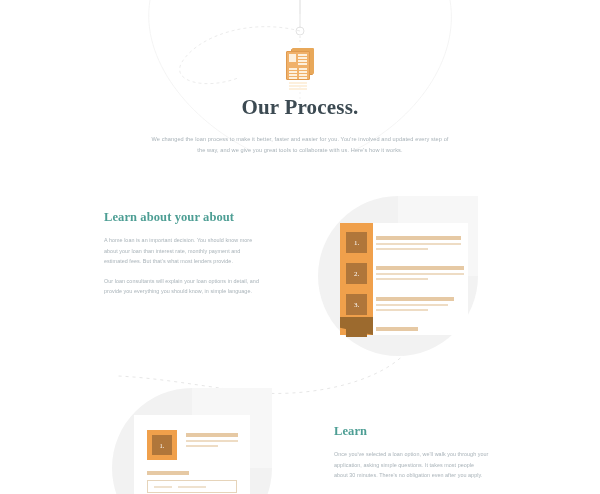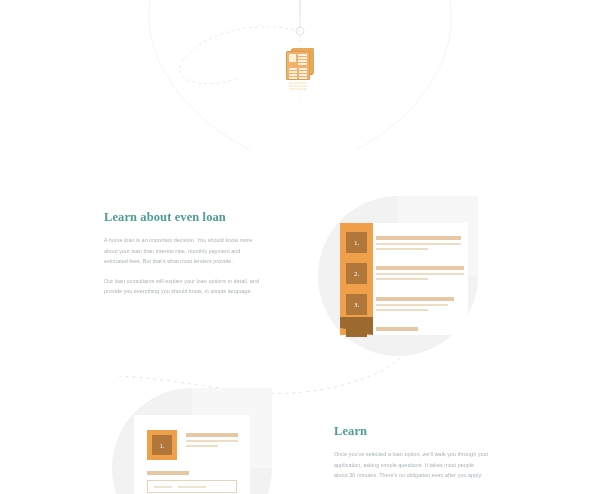--- a/index.html
+++ b/index.html
@@ -173,23 +173,27 @@
             <div></div>
             <div></div>
           </div>
       </div>
       <div class="doc-row"></div>
       <div class="doc-row"></div>
       <div class="doc-row"></div>
     </div>
   </div>
 
+  <div class="hero">
+    <h1 class="hero-title">Our Process.</h1>
+    <p class="hero-sub">We changed the loan process to make it better, faster and easier for you. You're involved and updated every step of the way, and we give you great tools to collaborate with us. Here's how it works.</p>
+  </div>
 
   <div class="sec-learn-text">
-    <h2 class="sec-title">Learn about even loan</h2>
+    <h2 class="sec-title">Learn about your about</h2>
     <p class="sec-p">A home loan is an important decision. You should know more about your loan than interest rate, monthly payment and estimated fees. But that's what most lenders provide.</p>
     <p class="sec-p">Our loan consultants will explain your loan options in detail, and provide you everything you should know, in simple language.</p>
   </div>
 
   <div class="ill1">
     <div class="circle"></div>
     <div class="circle-lite"></div>
     <div class="paper"></div>
     <div class="sidebar"></div>
     <div class="fold"></div>

